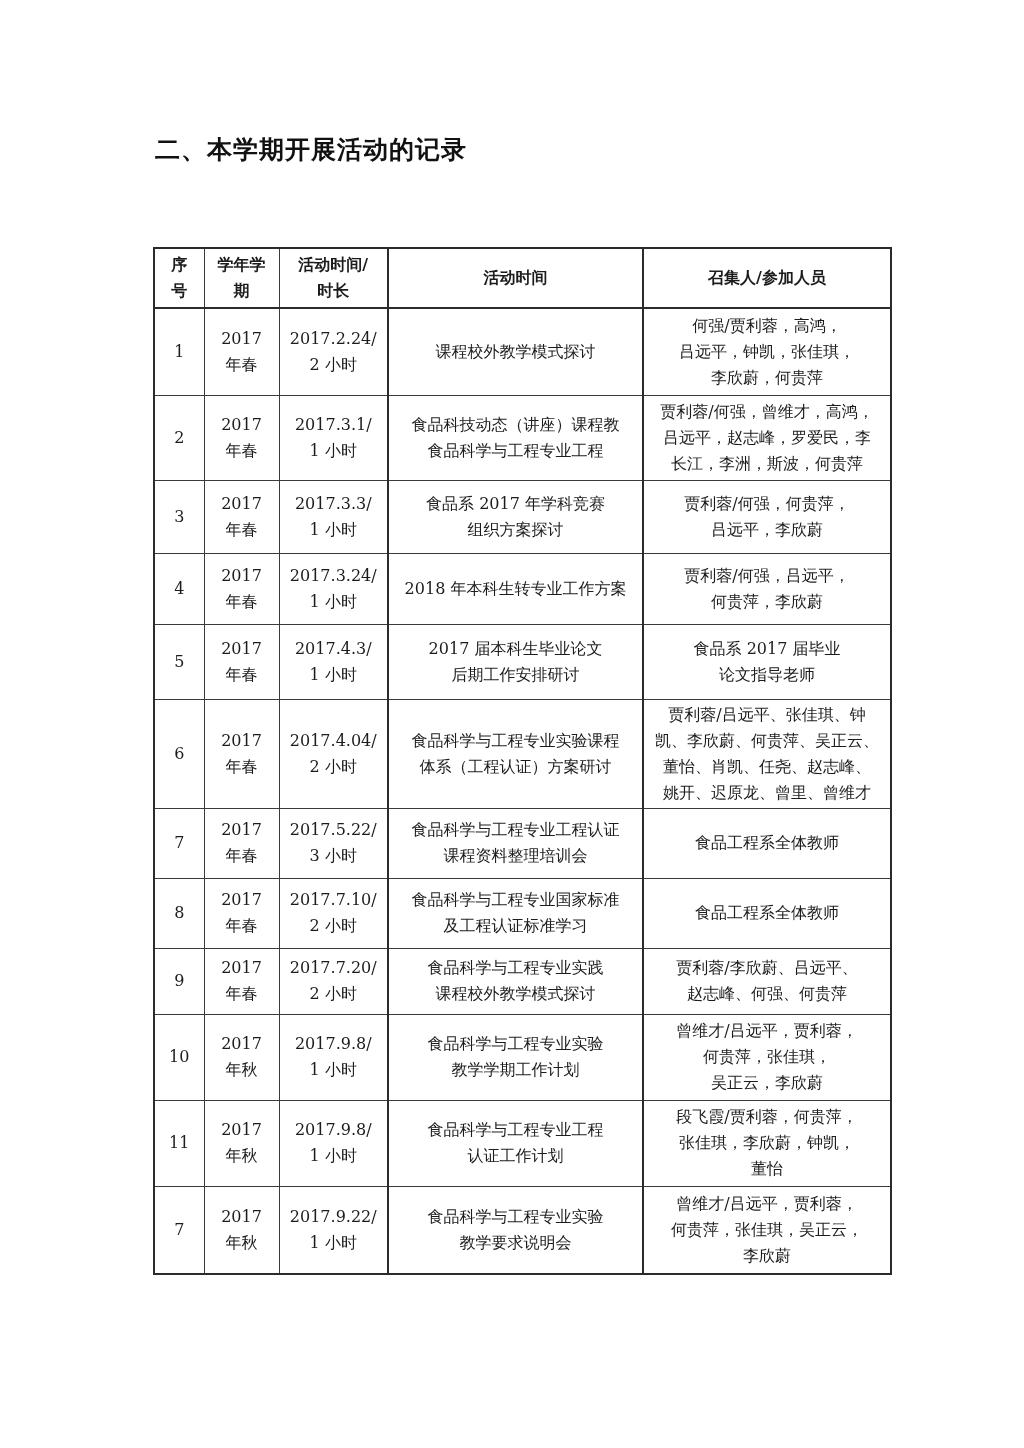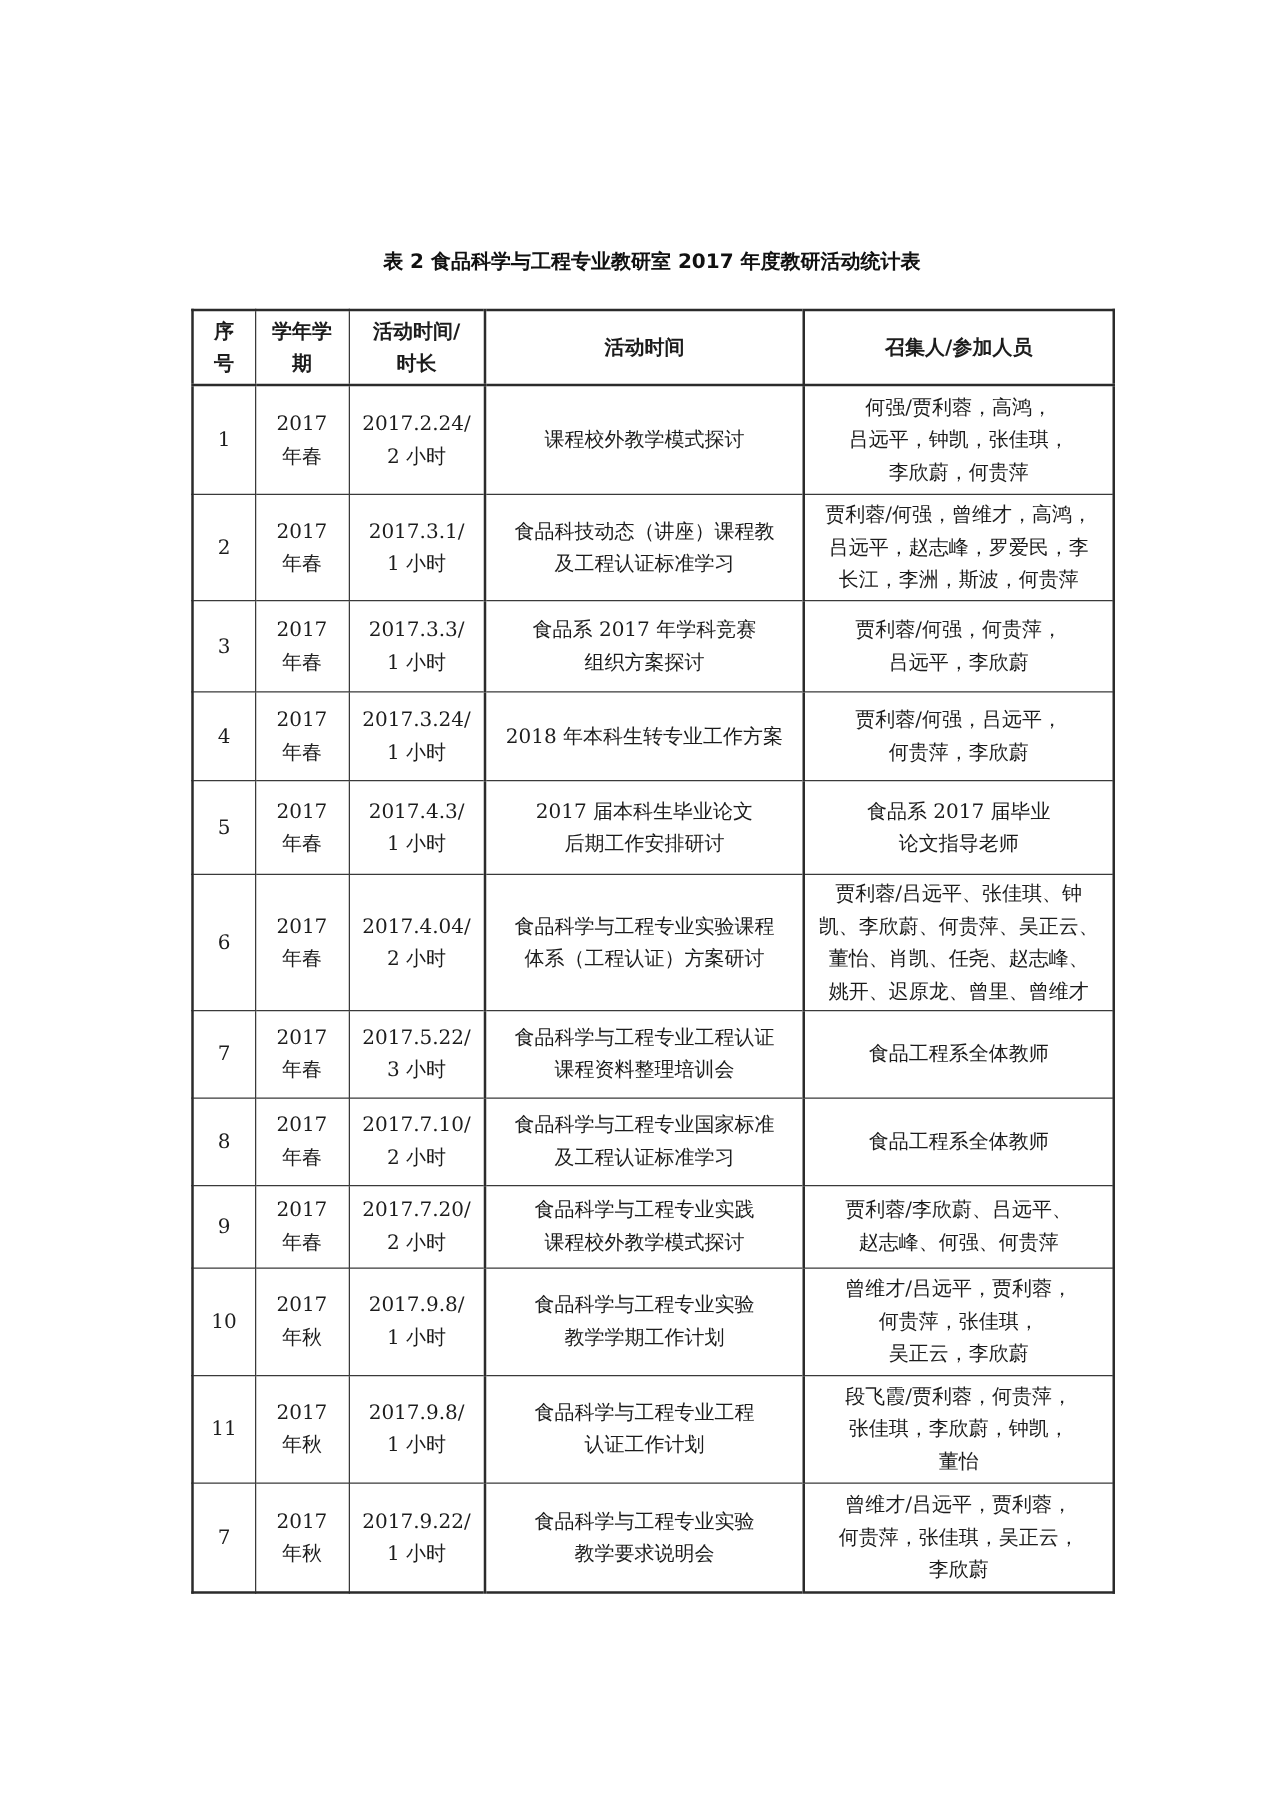--- a/index.html
+++ b/index.html
@@ -83,21 +83,21 @@
   tbody tr:nth-child(8)  { height: 70px; }
   tbody tr:nth-child(9)  { height: 66px; }
   tbody tr:nth-child(10) { height: 86px; }
   tbody tr:nth-child(11) { height: 86px; }
   tbody tr:nth-child(12) { height: 88px; }
 </style>
 </head>
 <body>
 
 <div class="page">
-  <p class="caption">表 2  食品科学与工程专业教研室 2017 年度教研活动统计表</p>
+  <h2 class="heading">二、本学期开展活动的记录</h2>
 
   <table class="activity">
     <colgroup>
       <col class="c-no">
         <col class="c-term">
         <col class="c-time">
         <col class="c-topic">
         <col class="c-who">
     </colgroup>
     <thead>
@@ -124,21 +124,21 @@
 吕远平，钟凯，张佳琪，
 李欣蔚，何贵萍</td>
       </tr>
       <tr>
         <td>2</td>
         <td>2017
 年春</td>
         <td>2017.3.1/
 1 小时</td>
         <td>食品科技动态（讲座）课程教
-及工程认证标准学习</td>
+食品科学与工程专业工程</td>
         <td>贾利蓉/何强，曾维才，高鸿，
 吕远平，赵志峰，罗爱民，李
 长江，李洲，斯波，何贵萍</td>
       </tr>
       <tr>
         <td>3</td>
         <td>2017
 年春</td>
         <td>2017.3.3/
 1 小时</td>

